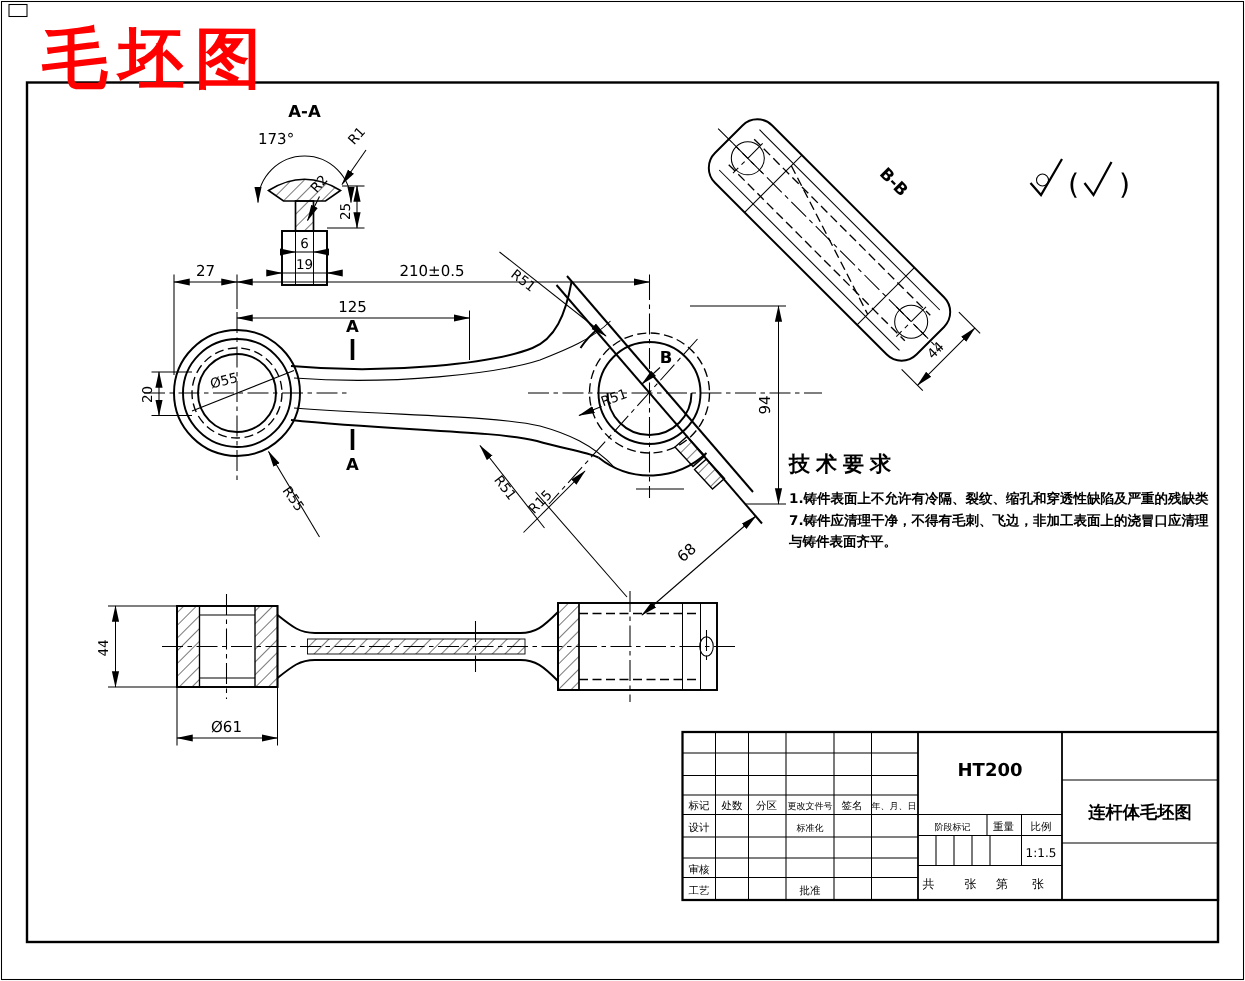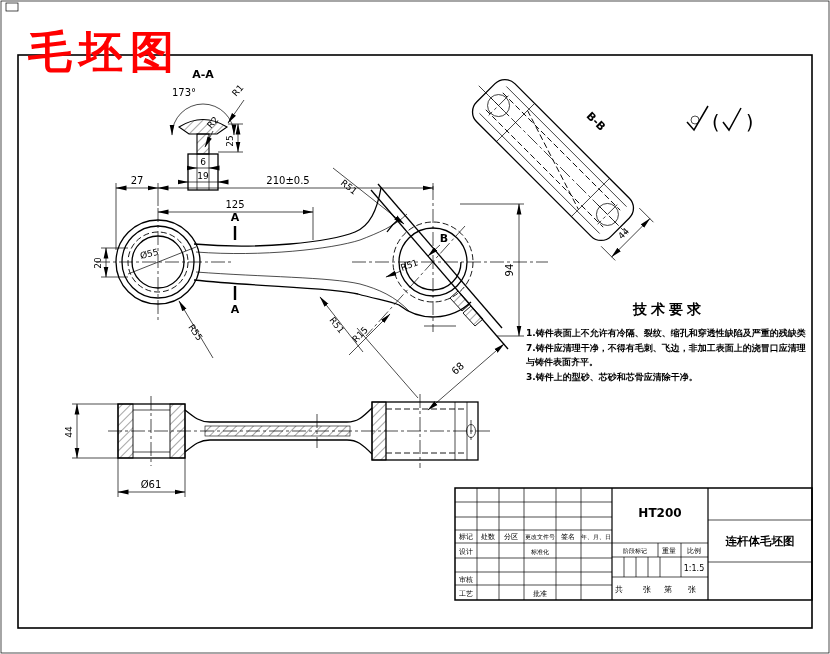--- a/index.html
+++ b/index.html
@@ -1,23 +1,23 @@
 <!DOCTYPE html>
 <html><head>
 <meta charset="utf-8">
 <style>
   html,body{margin:0;padding:0;background:#e8e8e8;}
   .stage{position:relative;width:830px;height:654px;background:#ffffff;overflow:hidden;
          font-family:"DejaVu Sans",sans-serif;}
   .stage svg{position:absolute;left:0;top:0;}
-  .red-title{position:absolute;left:28px;top:30px;width:200px;color:#ff0000;
+  .red-title{position:absolute;left:28px;top:18px;width:200px;color:#ff0000;
              font-family:"DejaVu Serif",serif;font-weight:bold;font-size:44px;
              letter-spacing:7px;line-height:1;}
   .tech{position:absolute;left:526px;top:301px;width:286px;color:#000;}
-  .tech-title{text-align:center;font-size:14px;font-weight:bold;margin-bottom:7px;letter-spacing:4px;}
+  .tech-title{font-size:14px;font-weight:bold;margin-bottom:7px;letter-spacing:4px;}
   .tech-line{font-size:9px;font-weight:bold;line-height:14.5px;white-space:nowrap;}
   text{fill:#000;font-family:"DejaVu Sans",sans-serif;}
   .s{stroke:#000;fill:none;stroke-width:1.3;}
   .t{stroke:#000;fill:none;stroke-width:0.7;}
   .cl{stroke:#000;fill:none;stroke-width:0.7;stroke-dasharray:14 3 3 3;}
   .hd{stroke:#000;fill:none;stroke-width:0.9;stroke-dasharray:6 3;}
   .thk{stroke:#000;stroke-width:2.4;}
   .lbl{font-size:10px;}
   .lbl-s{font-size:9px;}
   .sec{font-size:11px;font-weight:bold;}
@@ -273,16 +273,15 @@
   </g>
 </svg>
 
   <div class="red-title">毛坯图</div>
 
   <div class="tech">
     <div class="tech-title">技术要求</div>
     <div class="tech-line">1.铸件表面上不允许有冷隔、裂纹、缩孔和穿透性缺陷及严重的残缺类</div>
     <div class="tech-line">7.铸件应清理干净，不得有毛刺、飞边，非加工表面上的浇冒口应清理</div>
     <div class="tech-line">与铸件表面齐平。</div>
-    <div class="tech-line">3.铸件上的型砂、芯砂和芯骨应清除干净。</div>
   </div>
 
 </div>
 
 </body></html>

